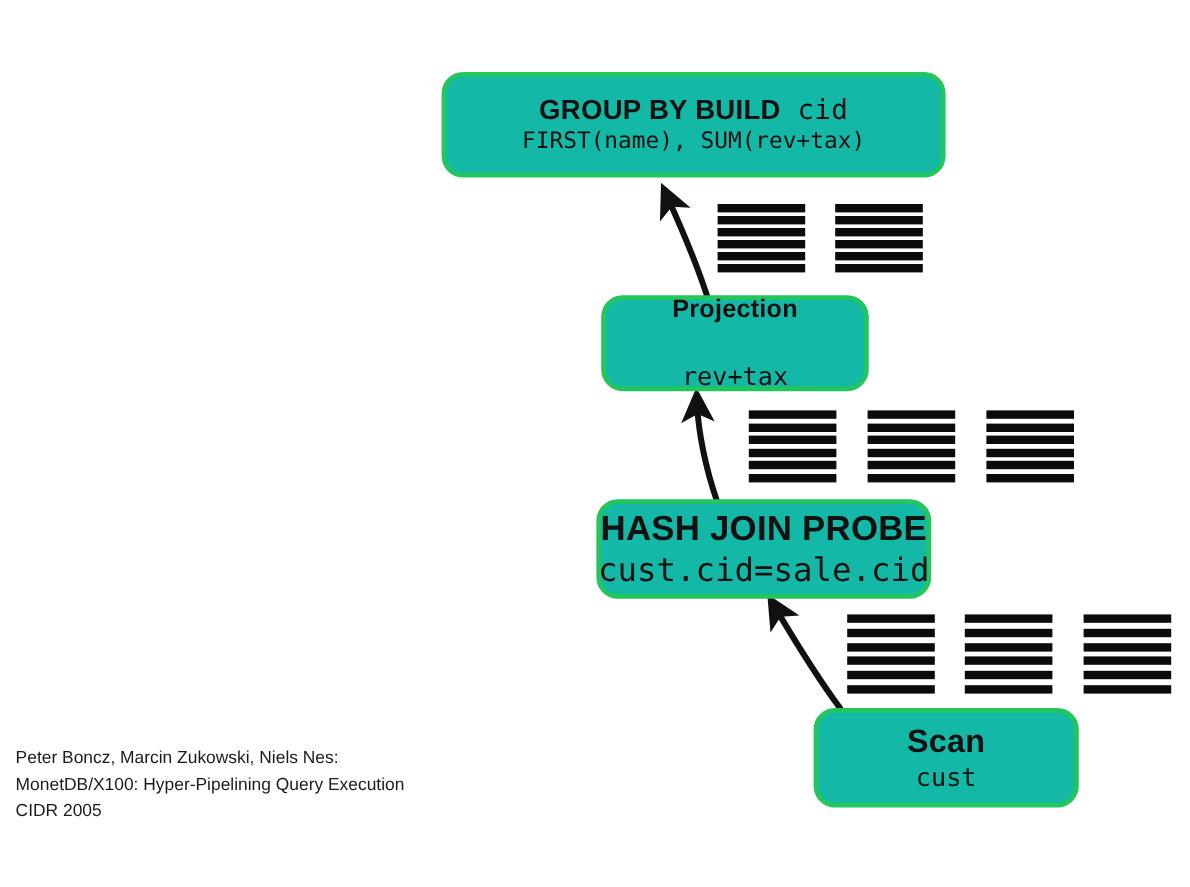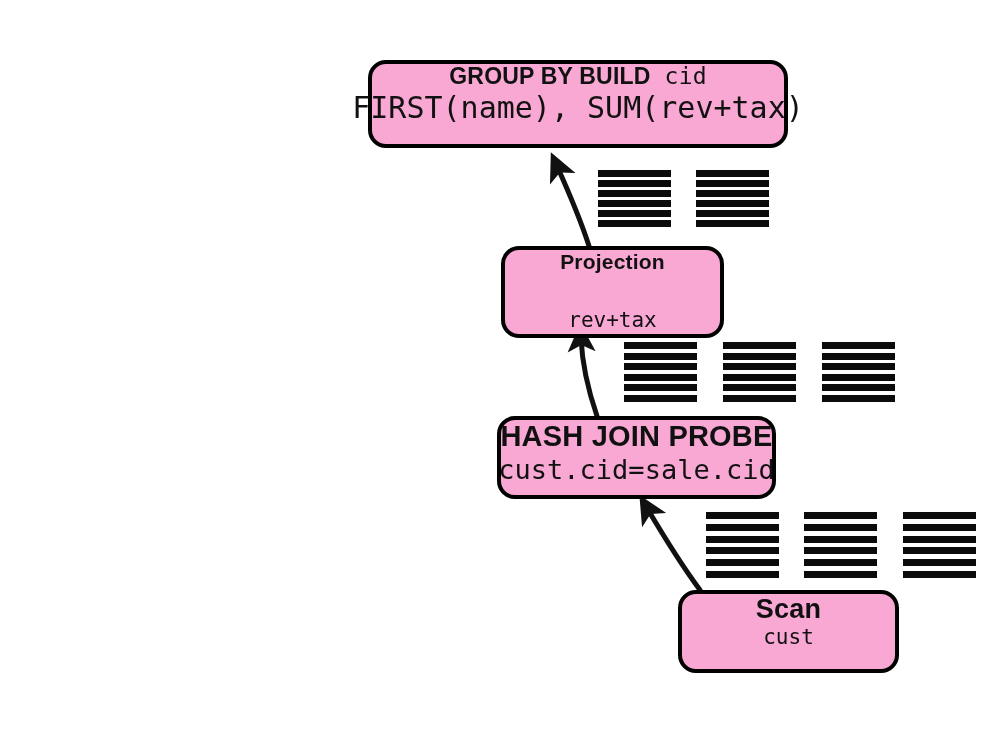--- a/index.html
+++ b/index.html
@@ -21,26 +21,27 @@
     left: 0;
     top: 0;
     width: 992px;
     height: 739px;
   }
 
   
   .op-box {
     position: absolute;
     box-sizing: border-box;
-    background: #f9a8d4;
-    border: 4px solid #000000;
+    background: #14b8a6;
+    border: 4px solid #22c55e;
     border-radius: 18px;
     display: flex;
     flex-direction: column;
     align-items: center;
+    justify-content: center;
     z-index: 5;
   }
   .op-line1 {
     font-family: "Liberation Sans", sans-serif;
     font-weight: bold;
     letter-spacing: 0.2px;
     white-space: nowrap;
     line-height: 1.12;
   }
   .op-line2 {
@@ -52,24 +53,24 @@
   .op-mono-inline {
     font-family: "DejaVu Sans Mono", monospace;
     font-weight: normal;
   }
 
   
   #box-groupby {
     left: 368px; top: 60px; width: 420px; height: 88px;
   }
   #box-groupby .op-line1 { font-size: 23px; margin-bottom: 1px; }
-  #box-groupby .op-line2 { font-size: 30px; }
+  #box-groupby .op-line2 { font-size: 19px; }
 
   #box-projection {
-    left: 501px; top: 246px; width: 223px; height: 92px; gap: 32px;
+    left: 501px; top: 246px; width: 223px; height: 80px; gap: 32px;
   }
   #box-projection .op-line1 { font-size: 21px; margin-bottom: 1px; }
   #box-projection .op-line2 { font-size: 21px; }
 
   #box-hashjoin {
     left: 497px; top: 416px; width: 279px; height: 83px;
   }
   #box-hashjoin .op-line1 { font-size: 29px; margin-bottom: 2px; }
   #box-hashjoin .op-line2 { font-size: 27px; }
 
@@ -218,14 +219,19 @@
   <div class="op-box" id="box-hashjoin">
     <div class="op-line1"><span>HASH JOIN PROBE</span><span class="op-mono-inline"></span></div>
     <div class="op-line2">cust.cid=sale.cid</div>
   </div>
 
   <div class="op-box" id="box-scan">
     <div class="op-line1"><span>Scan</span><span class="op-mono-inline"></span></div>
     <div class="op-line2">cust</div>
   </div>
 
+  <div id="citation">
+    <div>Peter Boncz, Marcin Zukowski, Niels Nes:</div>
+    <div>MonetDB/X100: Hyper-Pipelining Query Execution</div>
+    <div>CIDR 2005</div>
+  </div>
 
 </div>
 
 </body></html>

